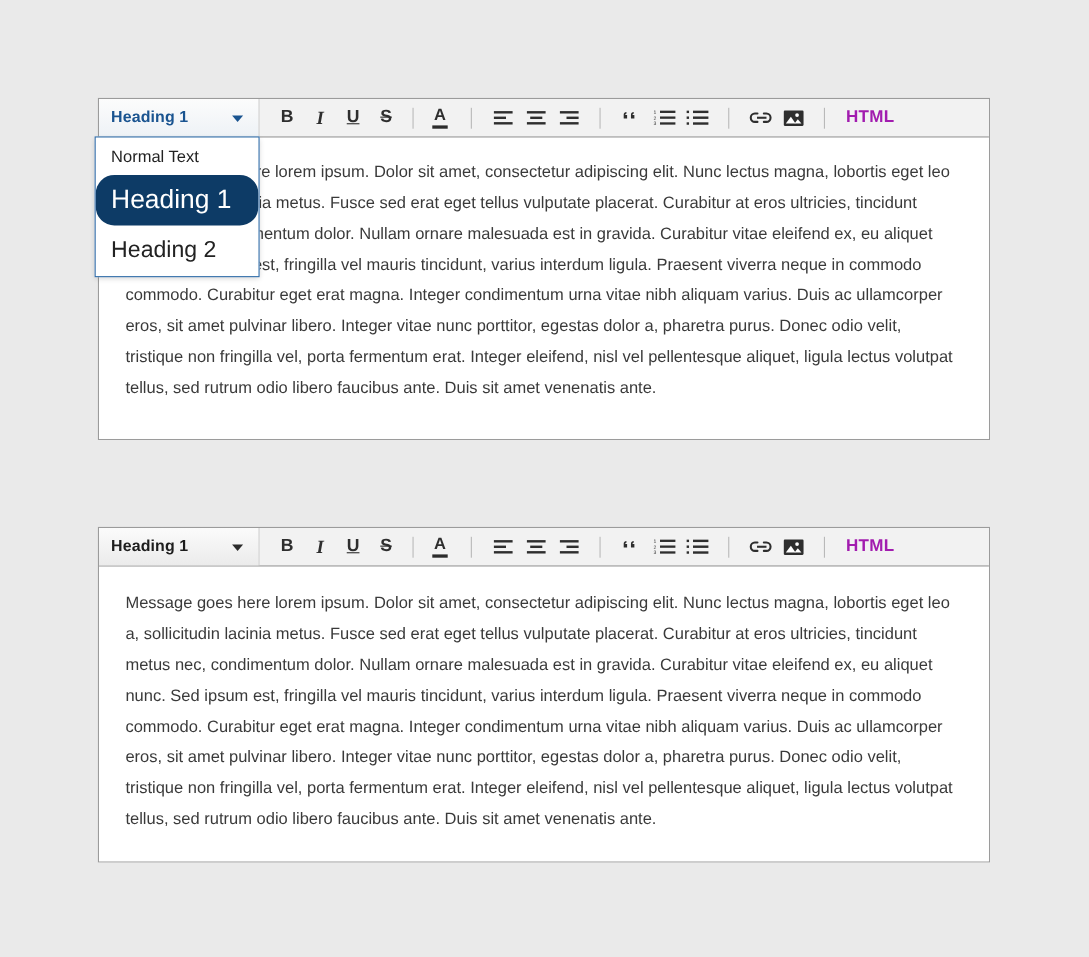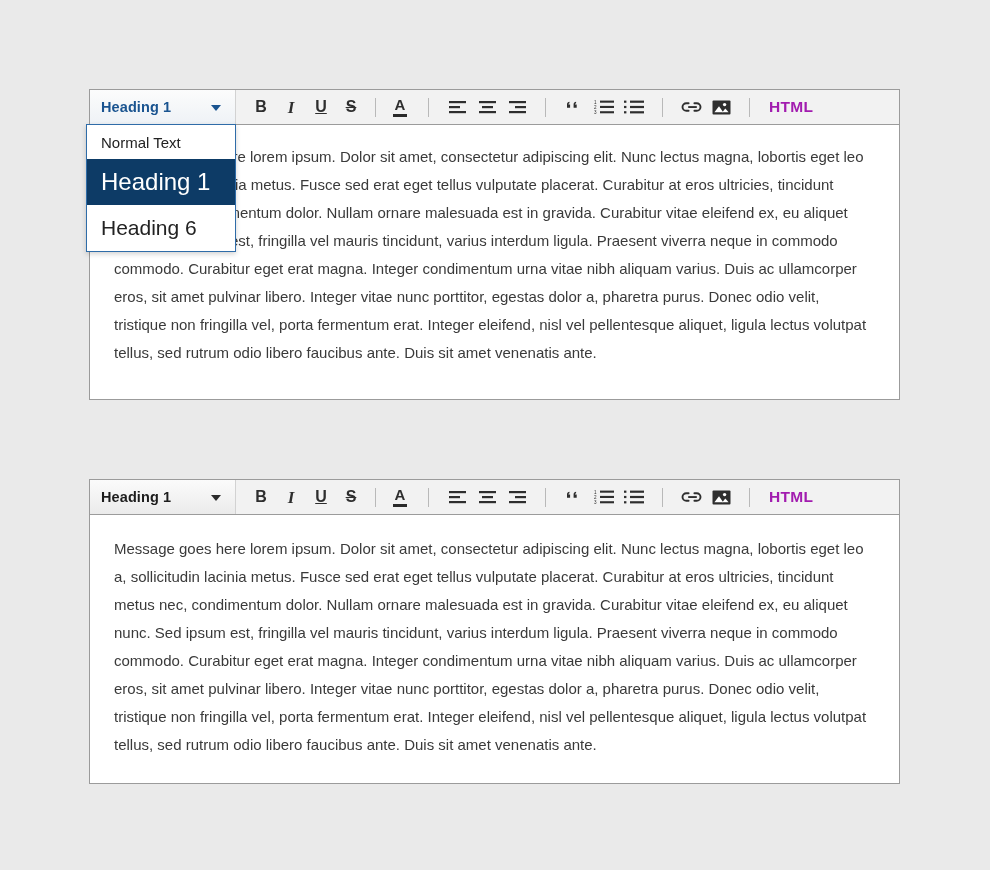--- a/index.html
+++ b/index.html
@@ -161,20 +161,21 @@
     z-index: 50;
     overflow: hidden;
   }
   .fmt-item {
     padding: 0 14px;
     color: #222222;
     cursor: pointer;
     display: flex;
     align-items: center;
     white-space: nowrap;
+    border-radius: 17px;
   }
   .fmt-item.normal  { height: 34px; font-size: 15px; }
   .fmt-item.h1      { height: 46px; font-size: 24px; }
   .fmt-item.h2      { height: 46px; font-size: 21px; }
   .fmt-item.selected {
     background: #0d3b66;
     color: #ffffff;
   }
 </style>
 </head>
@@ -292,21 +293,21 @@
   </div>
 
   <div class="fmt-menu">
     <div class="fmt-item normal">
       <span>Normal Text</span>
     </div>
     <div class="fmt-item h1 selected">
       <span>Heading 1</span>
     </div>
     <div class="fmt-item h2">
-      <span>Heading 6</span>
+      <span>Heading 2</span>
     </div>
   </div>
 
   <div class="editor second">
 
     <div class="toolbar">
 
       <div class="fmt-select">
         <span class="fmt-label">Heading 1</span>
         <span class="caret"></span>

